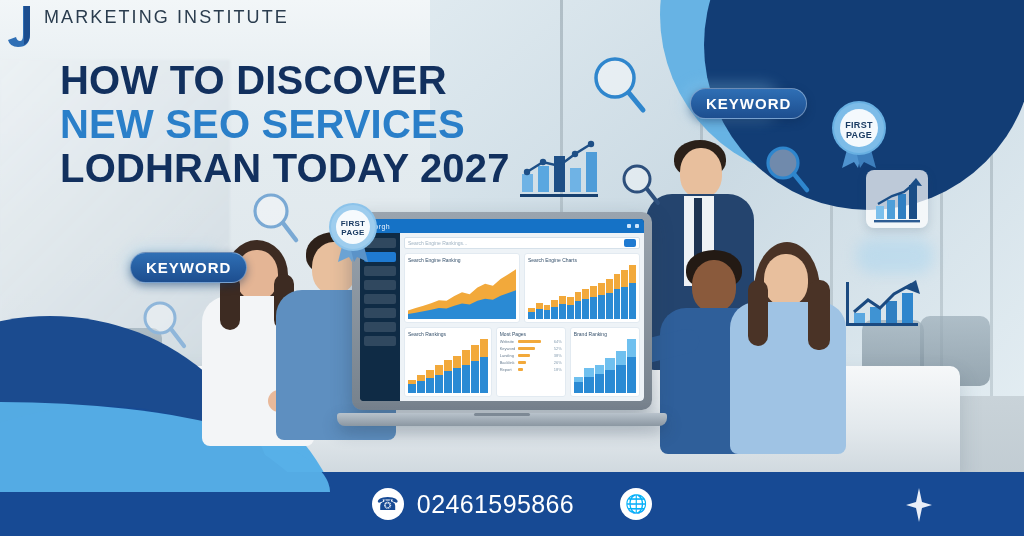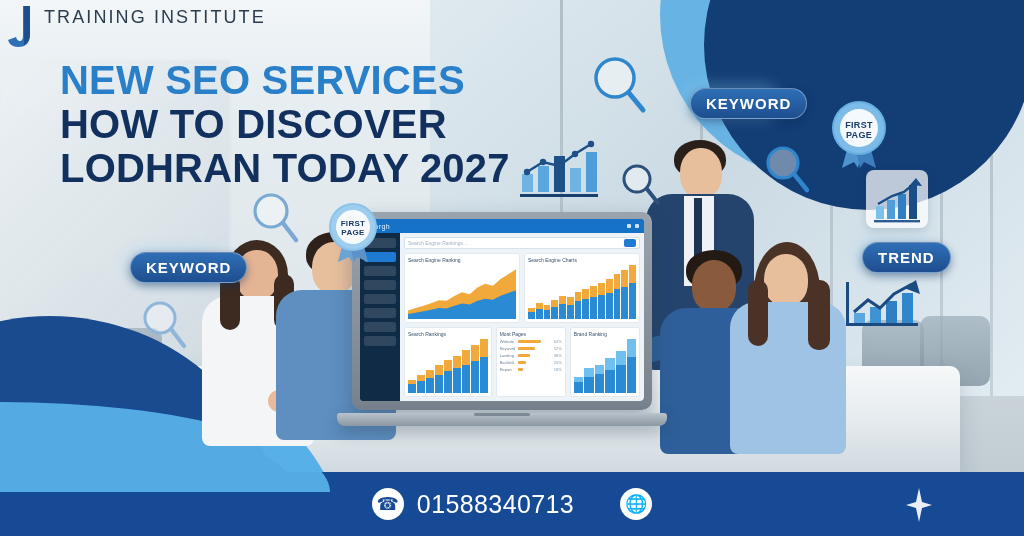--- a/index.html
+++ b/index.html
@@ -605,21 +605,20 @@
     <polygon points="80,4 84,18 68,12" fill="#1b4a80"></polygon>
   </svg>
 
   <div class="chip-halo" style="left:684px;top:84px;width:96px;height:36px"></div>
   <div class="chip" style="left:690px;top:88px">KEYWORD</div>
 
   <div class="chip-halo" style="left:126px;top:248px;width:96px;height:36px"></div>
   <div class="chip" style="left:130px;top:252px">KEYWORD</div>
 
   <div class="chip-halo" style="left:856px;top:238px;width:78px;height:36px"></div>
-  <div class="chip" style="left:862px;top:242px">TREND</div>
 
   <div class="rosette" style="left:824px;top:98px;width:70px;height:72px">
     <svg viewBox="0 0 70 72" style="width:100%;height:100%">
       <polygon points="24,48 18,70 30,64 34,70 38,52" fill="#4f93cf"></polygon>
       <polygon points="46,48 52,70 40,64 36,70 32,52" fill="#3d7fbd"></polygon>
       <circle cx="35" cy="30" r="27" fill="#68b0e2"></circle>
       <circle cx="35" cy="30" r="25" fill="#7dbce8"></circle>
       <circle cx="35" cy="30" r="19" fill="#f4f9fd"></circle>
     </svg>
     <div class="rosette-label">
@@ -643,36 +642,36 @@
   </div>
 
   <div class="brand">
 
     <svg class="brand-j" viewBox="0 0 30 46">
       <path d="M22 2 L22 30 Q22 43 10 43 Q2 43 0 36 L8 33 Q9 37 12 37 Q15 37 15 31 L15 2 Z" fill="#2f6fb5"></path>
       <path d="M22 2 L22 30 Q22 38 16 41 L16 2 Z" fill="#1d4e8f"></path>
     </svg>
 
     <div class="brand-words">
-      <div class="brand-line2">TRAINING INSTITUTE</div>
+      <div class="brand-line2">MARKETING INSTITUTE</div>
     </div>
   </div>
 
   <div class="headline">
+    <div class="hl hl-dark">HOW TO DISCOVER</div>
     <div class="hl hl-blue">NEW SEO SERVICES</div>
-    <div class="hl hl-dark">HOW TO DISCOVER</div>
     <div class="hl hl-dark">LODHRAN TODAY 2027</div>
   </div>
 
   <div class="footer">
     <div class="footer-wave"></div>
 
     <div class="footer-item">
       <span class="footer-icon">☎</span>
-      <span class="footer-text">01588340713</span>
+      <span class="footer-text">02461595866</span>
     </div>
 
     <div class="footer-item">
       <span class="footer-icon">🌐</span>
     </div>
 
     <svg class="sparkle" viewBox="0 0 26 34">
       <polygon points="13,0 16,14 26,17 16,20 13,34 10,20 0,17 10,14" fill="#e9eef8"></polygon>
     </svg>
   </div>

